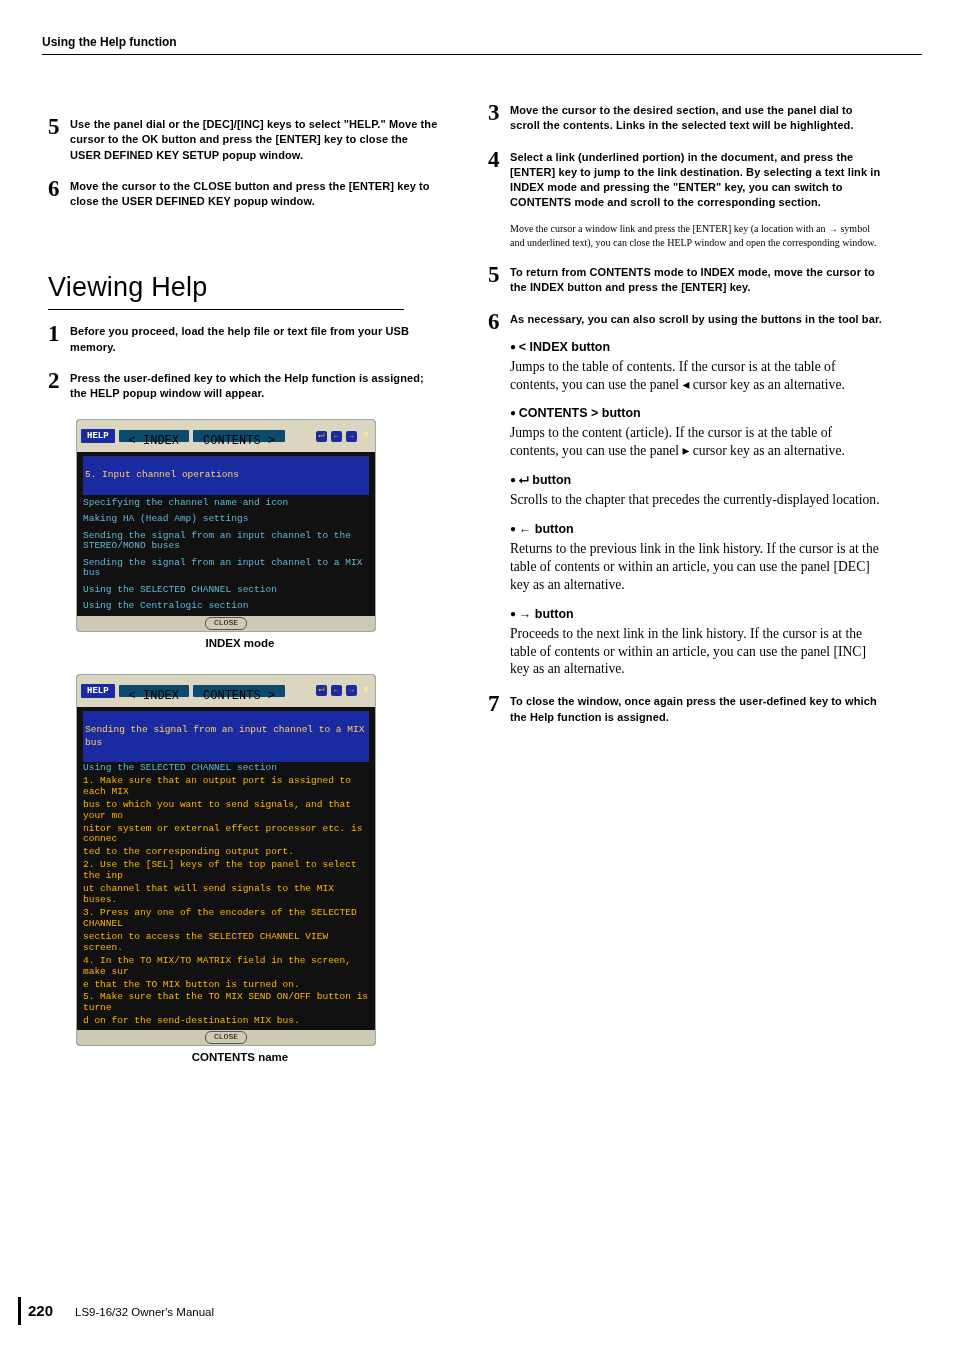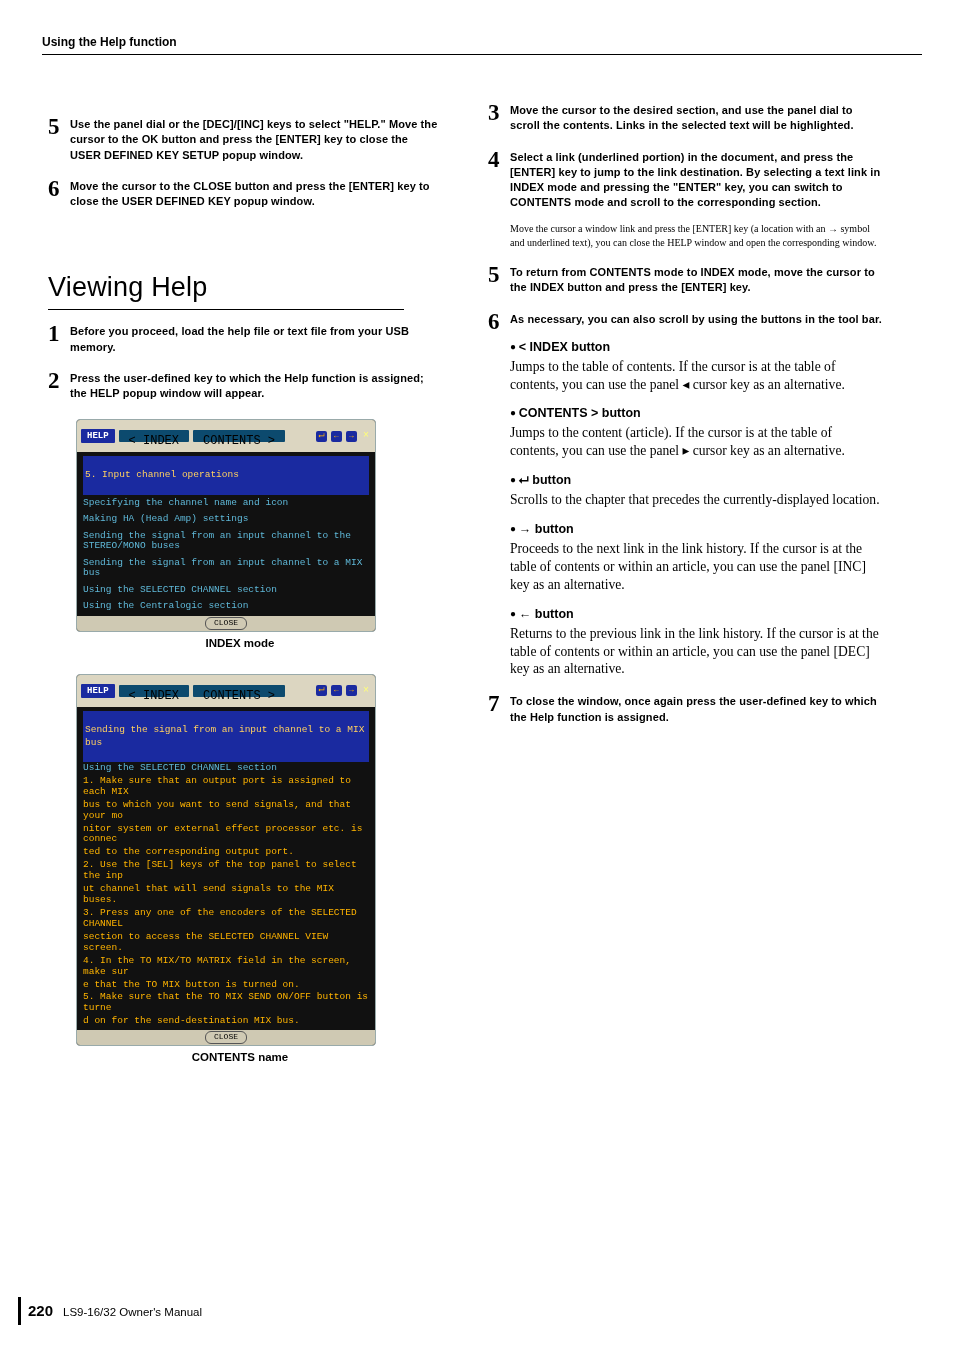--- a/index.html
+++ b/index.html
@@ -30,21 +30,21 @@
   .ss-spacer { flex: 1; }
   .ss-icon { width: 11px; height: 11px; background: #1a2aa0; border-radius: 2px; display:flex; align-items:center; justify-content:center; color:#ffb400; font-size:8px; }
   .ss-close { color:#ff7; font-size:10px; padding:0 2px; }
   .ss-body { padding: 4px 6px 2px 6px; min-height: 160px; }
   .ss-hl { background: #1a2aa0; color: #ffd060; display: block; padding: 13px 2px; }
   .ss-line { display: block; padding: 3px 0; line-height: 1.1; }
   .ss-link { color: #5fb8d8; }
   .ss-text { color: #ffb400; display:block; padding:1px 0; line-height:1.15; }
   .ss-close-bar { background: #cfc9b3; text-align: center; padding: 1px 0; }
   .ss-close-btn { background: #d0cab4; border: 1px solid #555; color:#000; font-size:8px; padding:0 8px; display:inline-block; border-radius:6px; }
-  .footer { position: absolute; left: 28px; bottom: 30px; display: flex; align-items: baseline; gap: 10px; }
+  .footer { position: absolute; left: 28px; bottom: 30px; display: flex; align-items: baseline; gap: 22px; }
   .page-num { font-weight: 800; font-size: 15px; }
   .footer-rule { height: 28px; width: 3px; background: #000; margin-right: 4px; position: absolute; left: 18px; bottom: 26px; }
   .footer-text { font-family: Helvetica, Arial, sans-serif; font-size: 11.5px; }
 </style>
 </head>
 <body>
 <div class="page">
 
   <div class="running-head">Using the Help function</div>
   <hr class="head-rule">
@@ -183,28 +183,28 @@
           <div class="bullet-item">
             <div class="bullet-head">CONTENTS &gt; button</div>
             <div class="bullet-body">Jumps to the content (article).
 If the cursor is at the table of contents, you can use the panel ▸ cursor key as an alternative.</div>
           </div>
           <div class="bullet-item">
             <div class="bullet-head">⮠  button</div>
             <div class="bullet-body">Scrolls to the chapter that precedes the currently-displayed location.</div>
           </div>
           <div class="bullet-item">
+            <div class="bullet-head">← button</div>
+            <div class="bullet-body">Returns to the previous link in the link history.
+If the cursor is at the table of contents or within an article, you can use the panel [DEC] key as an alternative.</div>
+          </div>
+          <div class="bullet-item">
             <div class="bullet-head">→ button</div>
             <div class="bullet-body">Proceeds to the next link in the link history.
 If the cursor is at the table of contents or within an article, you can use the panel [INC] key as an alternative.</div>
-          </div>
-          <div class="bullet-item">
-            <div class="bullet-head">← button</div>
-            <div class="bullet-body">Returns to the previous link in the link history.
-If the cursor is at the table of contents or within an article, you can use the panel [DEC] key as an alternative.</div>
           </div>
         </div>
       </div>
 
       <div class="step">
         <div class="step-num">7</div>
         <div class="step-body">
             <div class="bold">To close the window, once again press the user-defined key to which the Help function is assigned.</div>
           </div>
       </div>

